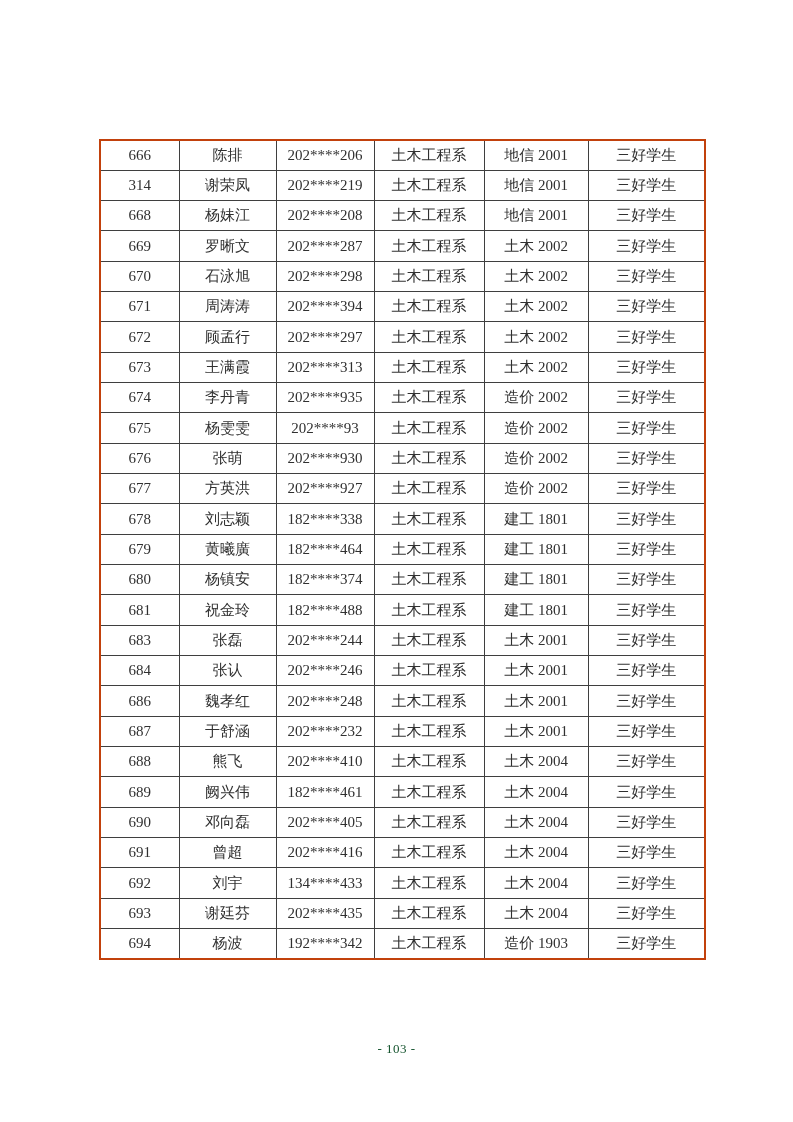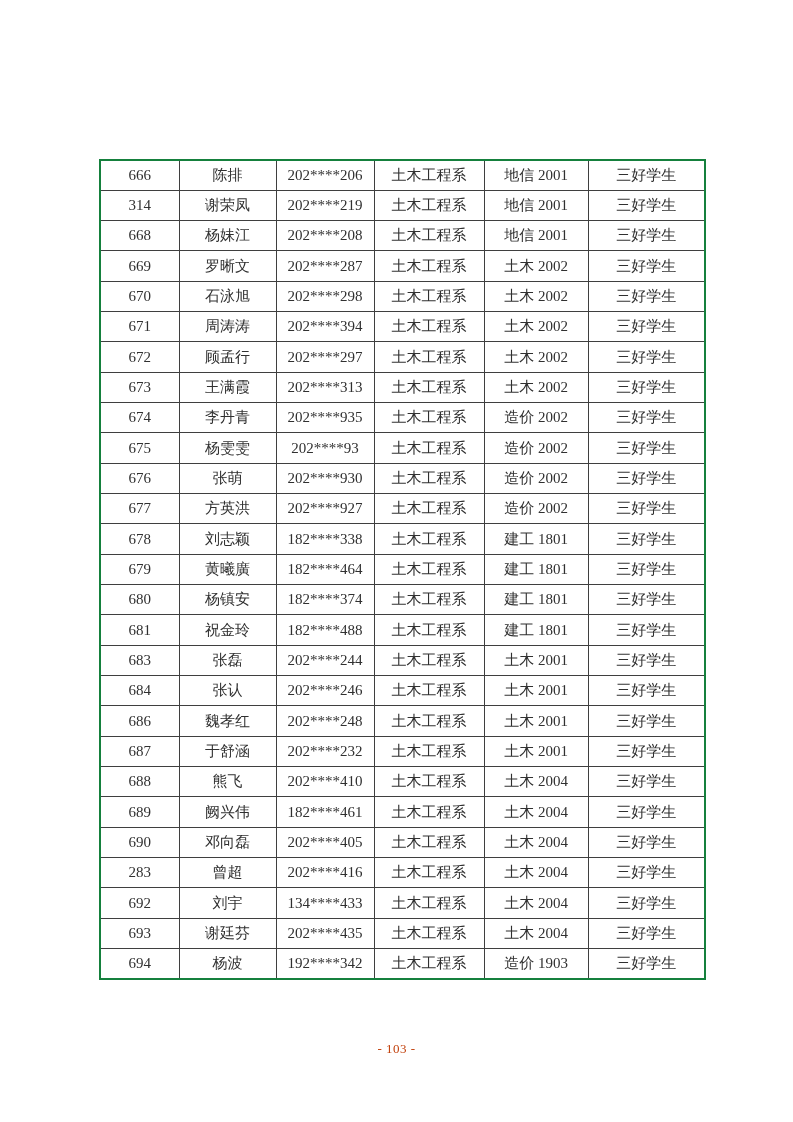--- a/index.html
+++ b/index.html
@@ -11,26 +11,26 @@
     position: relative;
     width: 793px;
     height: 1122px;
     background: #ffffff;
     overflow: hidden;
     font-family: "Liberation Serif", "DejaVu Serif", serif;
   }
   table.award-table {
     position: absolute;
     left: 99px;
-    top: 159px;
+    top: 139px;
     width: 605px;
     height: 821px;
     border-collapse: collapse;
     table-layout: fixed;
-    border: 2px solid #15803d;
+    border: 2px solid #c2410c;
   }
   table.award-table tr {
     height: 28.3px;
   }
   table.award-table td {
     border: 1px solid #3f3f3f;
     text-align: center;
     vertical-align: middle;
     font-size: 15px;
     color: #303030;
@@ -45,21 +45,21 @@
   col.c-dept  { width: 110px; }
   col.c-class { width: 104px; }
   col.c-award { width: 117px; }
   .footer {
     position: absolute;
     top: 1041px;
     left: 0;
     width: 793px;
     text-align: center;
     font-size: 13px;
-    color: #c2410c;
+    color: #14532d;
     letter-spacing: 0.5px;
   }
 </style>
 </head>
 <body>
 
 <div class="page">
 
   <table class="award-table">
     <colgroup>
@@ -249,21 +249,21 @@
         </tr>
         <tr>
           <td>690</td>
           <td>邓向磊</td>
           <td>202****405</td>
           <td>土木工程系</td>
           <td>土木 2004</td>
           <td>三好学生</td>
         </tr>
         <tr>
-          <td>283</td>
+          <td>691</td>
           <td>曾超</td>
           <td>202****416</td>
           <td>土木工程系</td>
           <td>土木 2004</td>
           <td>三好学生</td>
         </tr>
         <tr>
           <td>692</td>
           <td>刘宇</td>
           <td>134****433</td>

